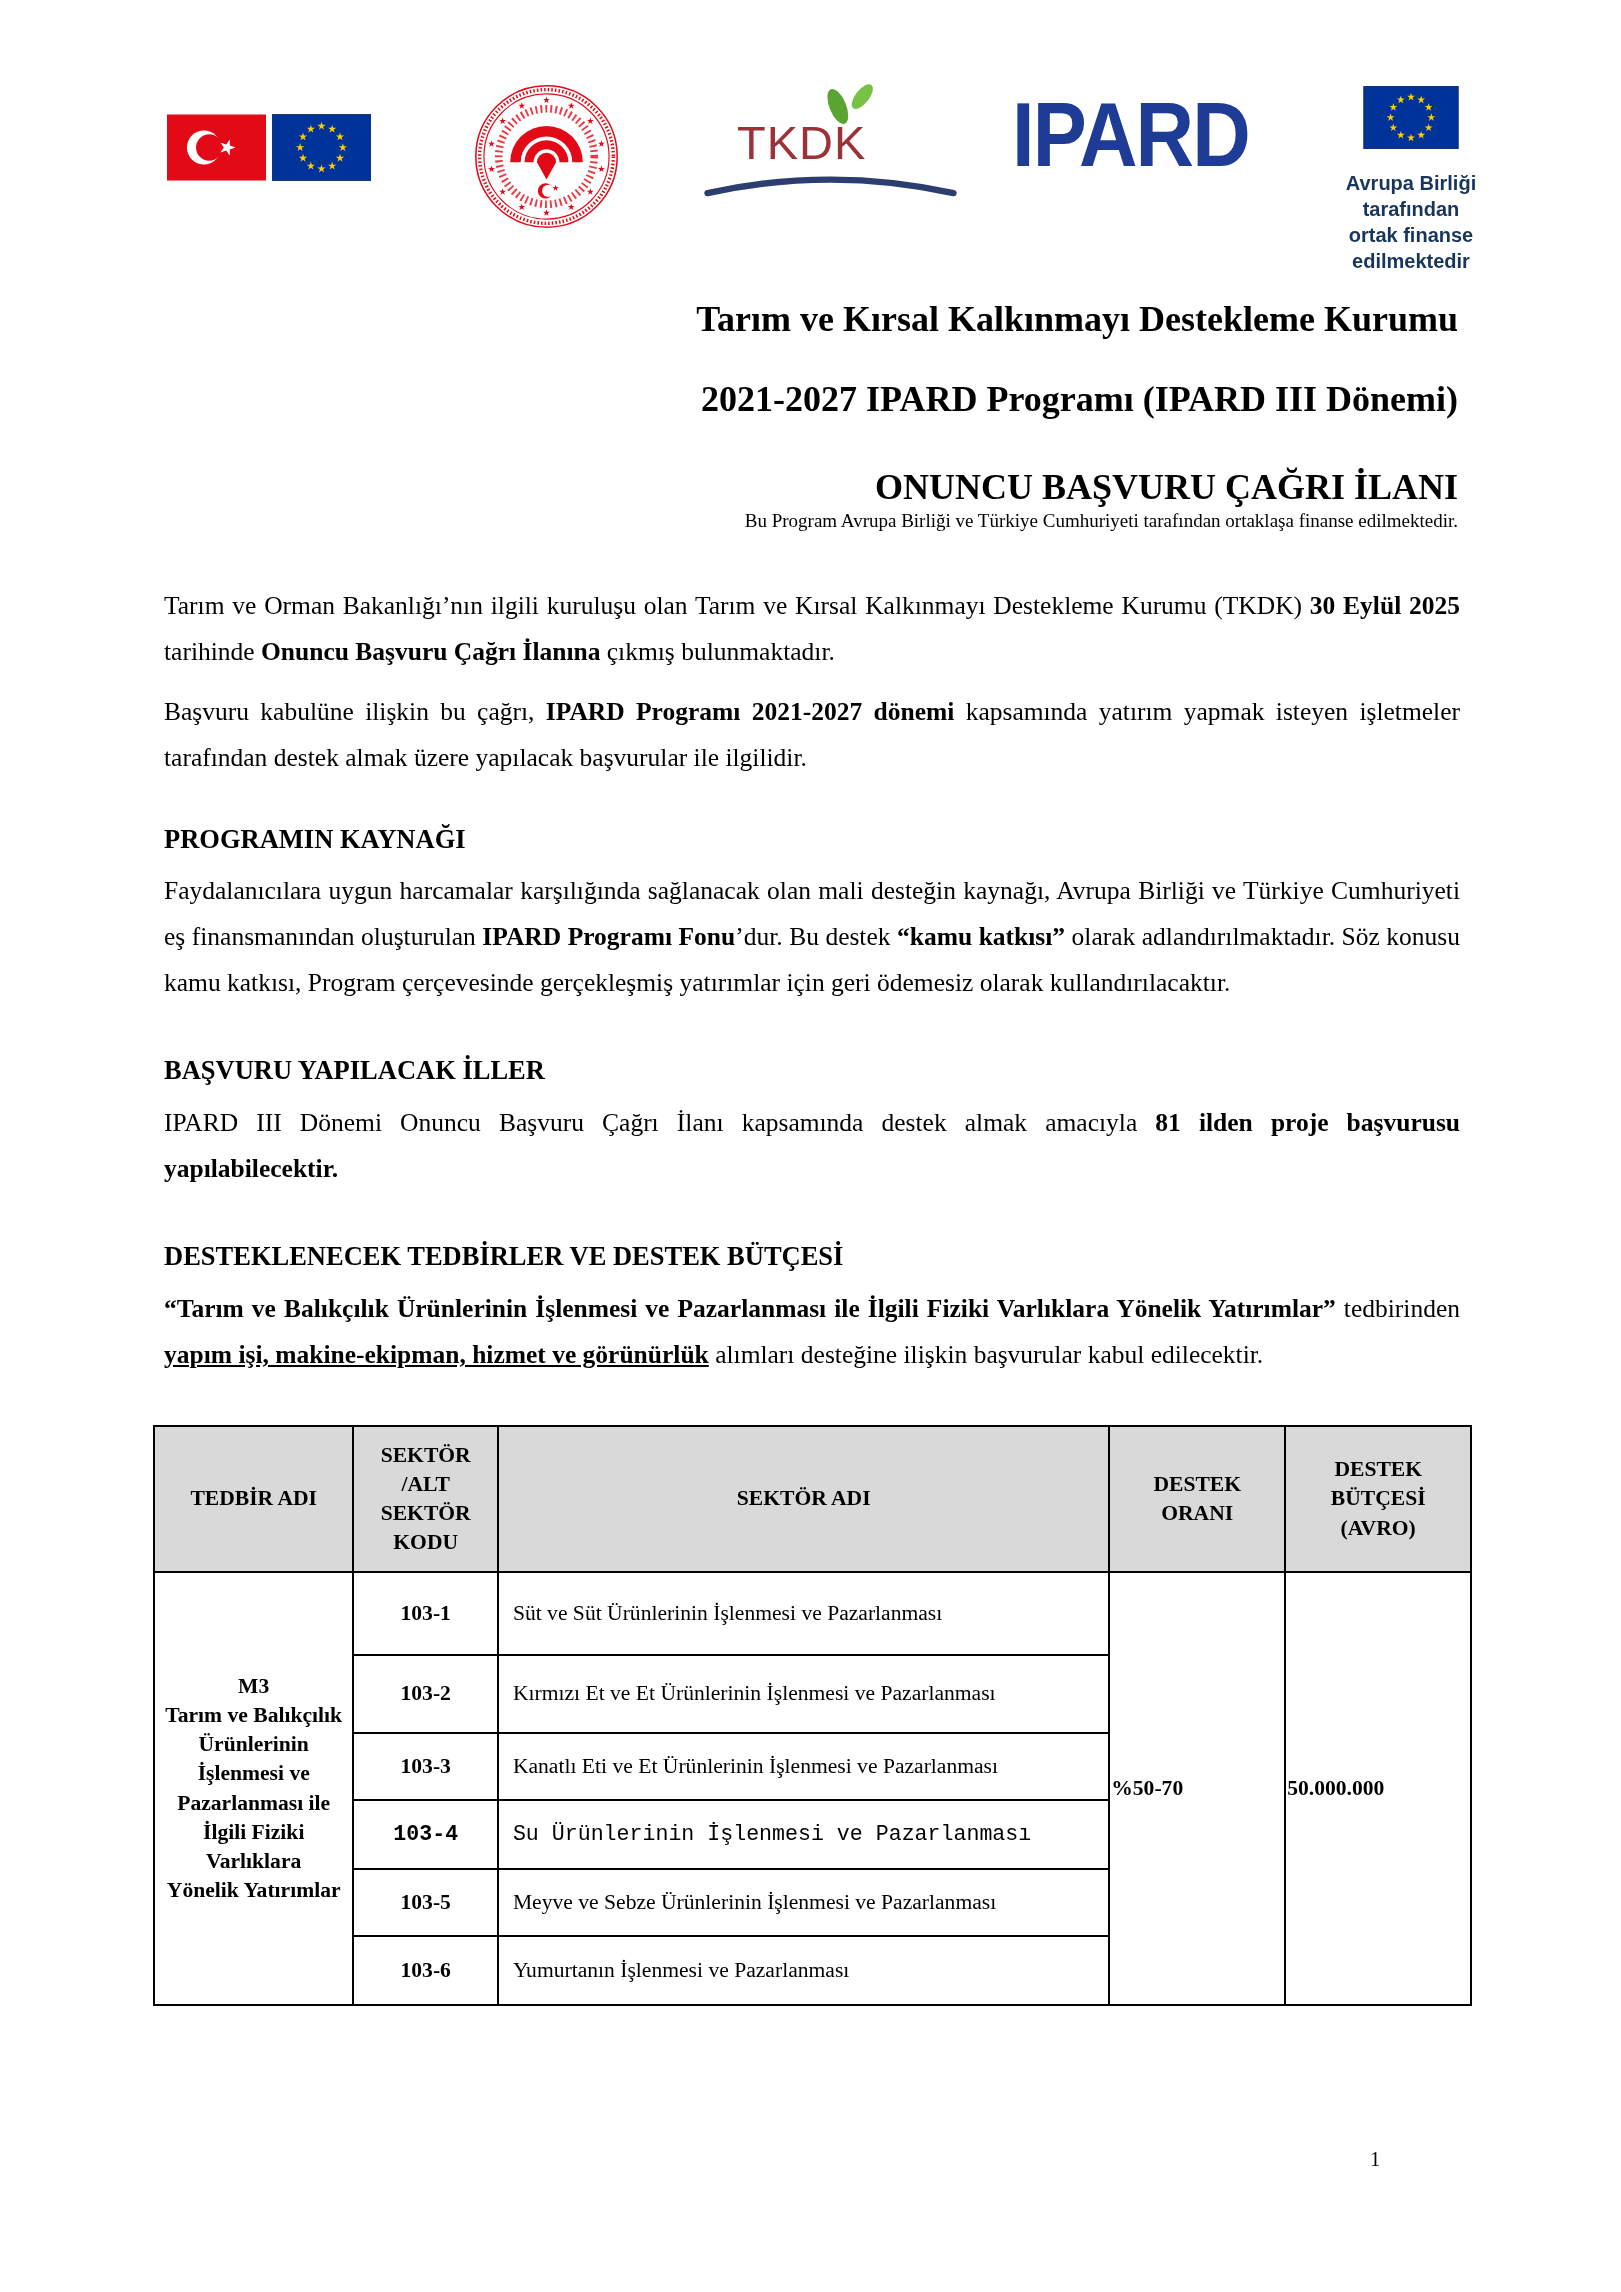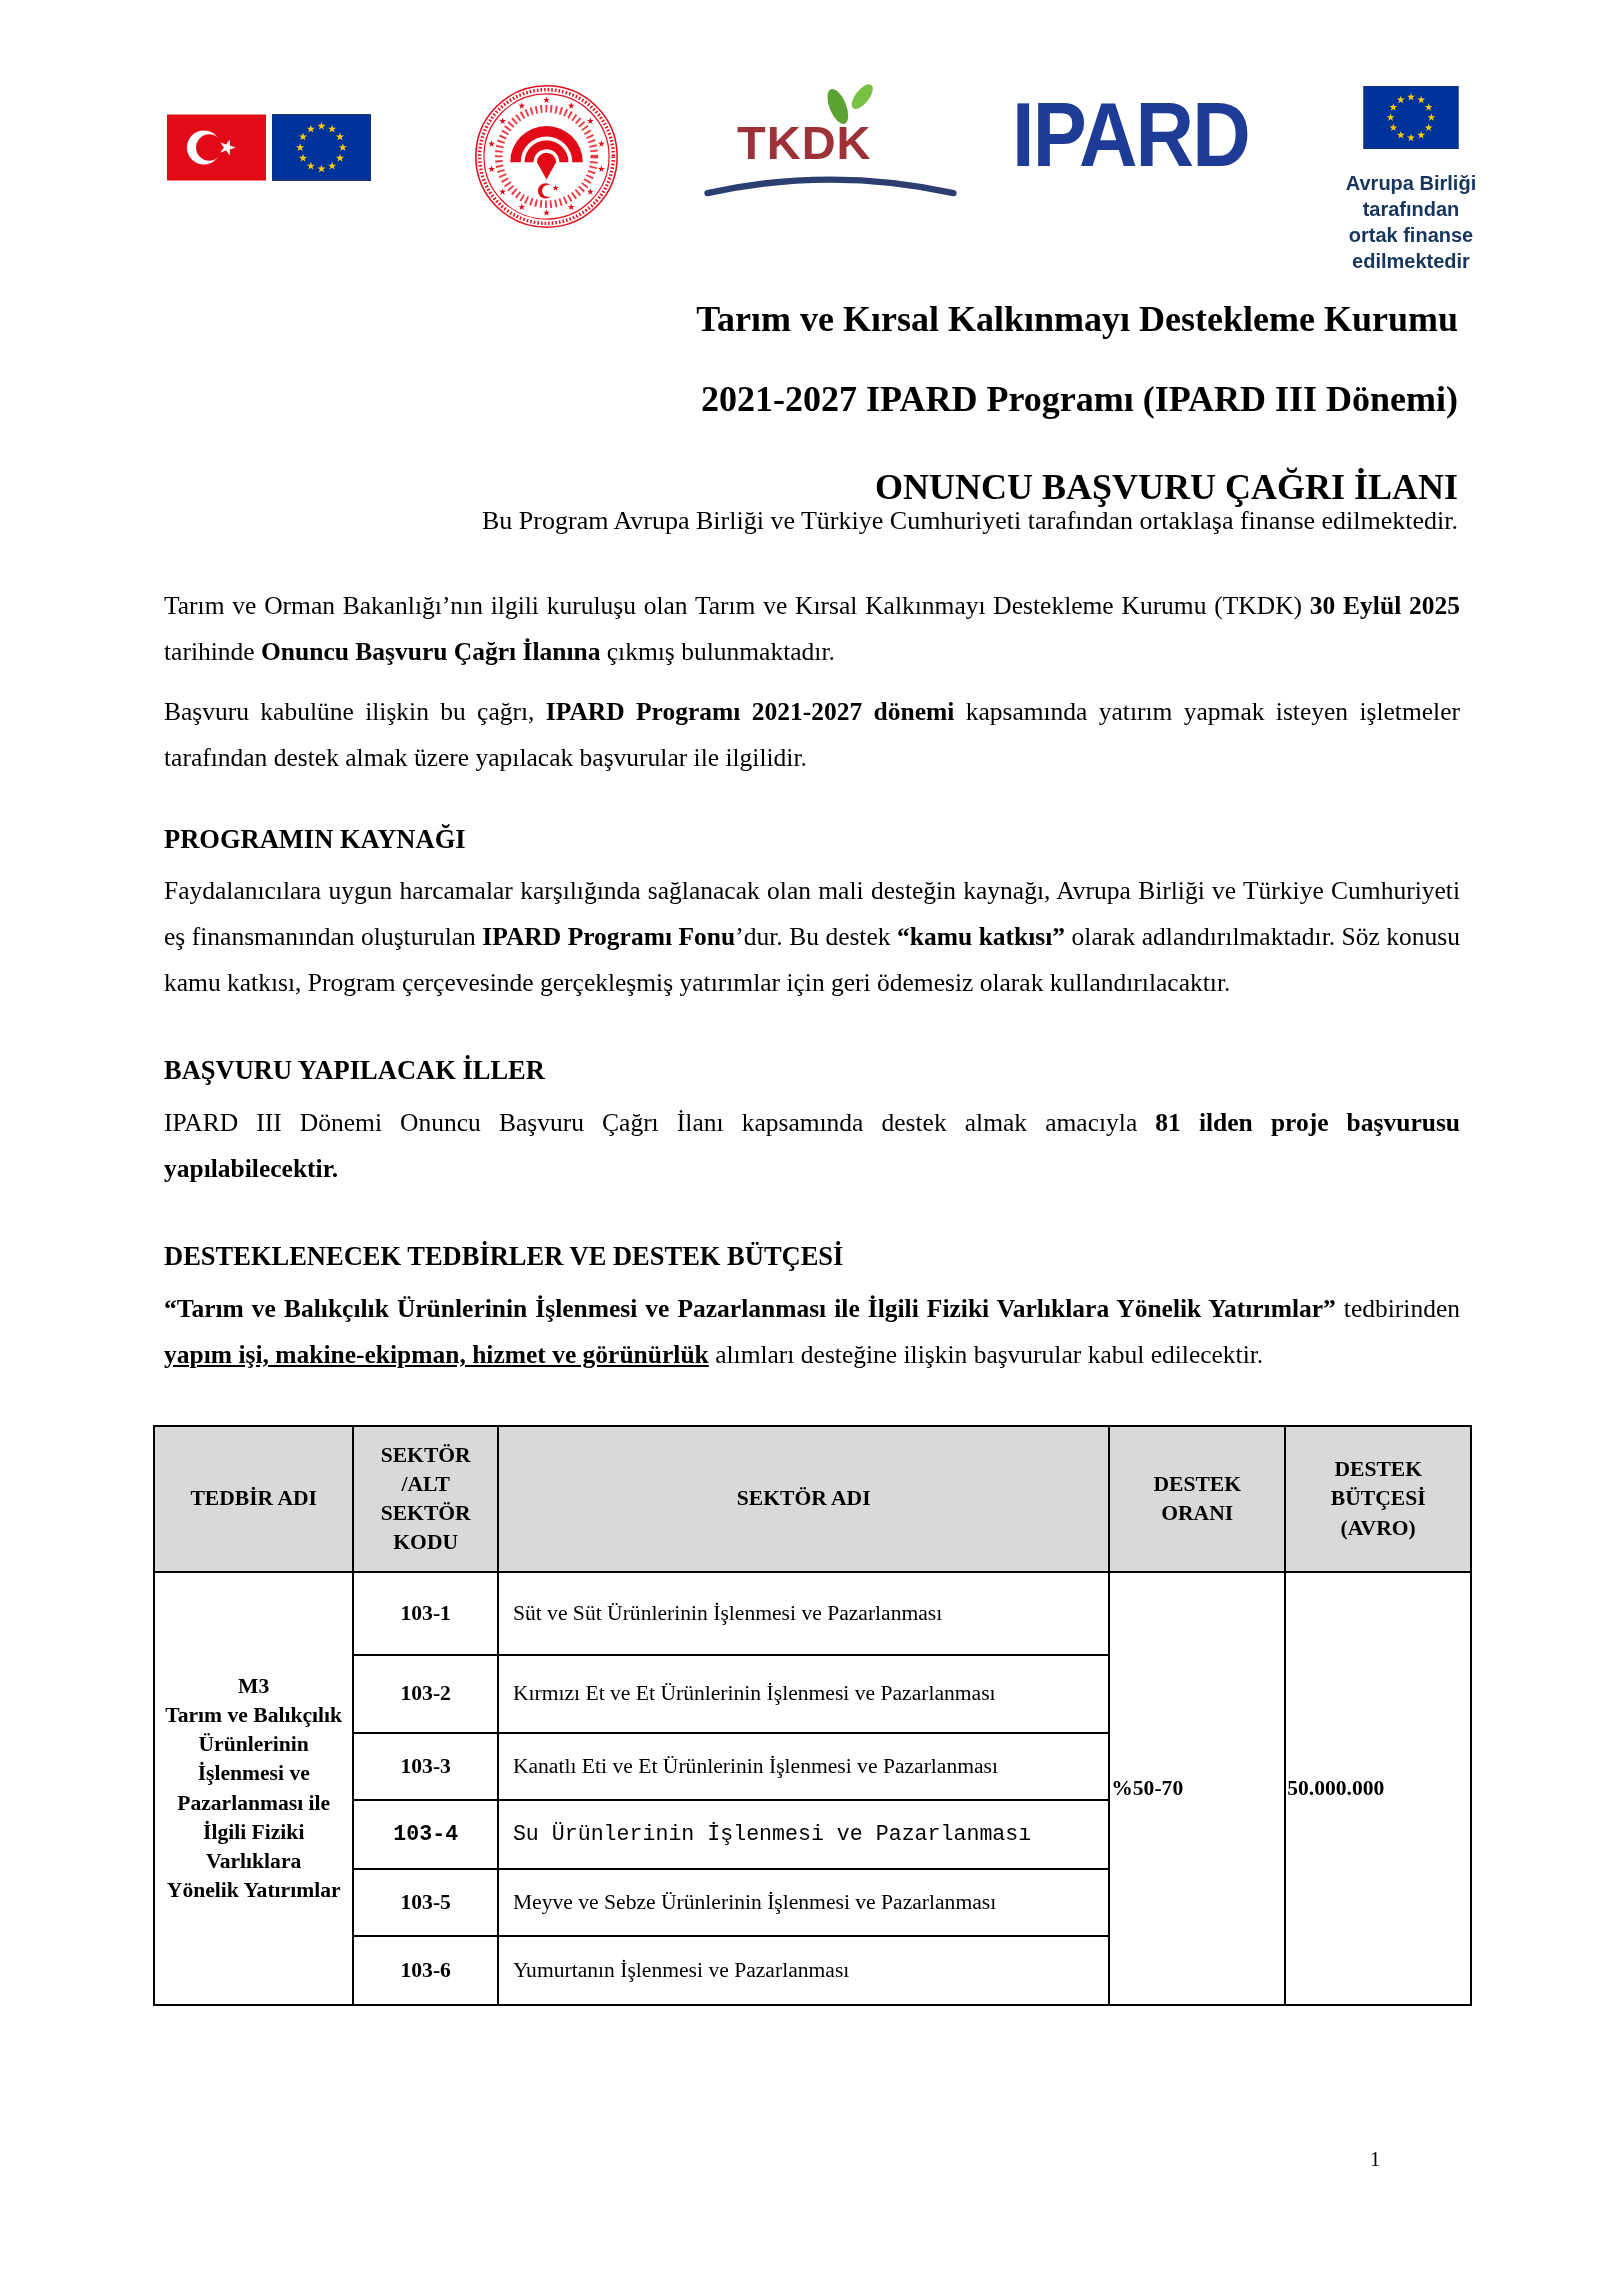--- a/index.html
+++ b/index.html
@@ -8,39 +8,39 @@
     font-family:"Liberation Serif", serif;color:#000;
   }
   
   .logo-band{position:absolute;left:0;top:0;width:1621px;height:245px;}
   .flags-pair{position:absolute;left:167px;top:114px;display:flex;gap:5.9px;}
   .ministry-seal{position:absolute;left:472px;top:82px;}
   .tkdk-logo{position:absolute;left:702px;top:80px;width:257px;height:118px;}
   .tkdk-leaves{position:absolute;left:116px;top:0;}
   .tkdk-text{
     position:absolute;left:35px;top:39px;font-family:"Liberation Sans",sans-serif;
-    font-weight:bold;font-size:47px;line-height:1;color:#9c3137;letter-spacing:1px;
+    font-weight:normal;font-size:47px;line-height:1;color:#9c3137;letter-spacing:1px;
   }
   .tkdk-arc{position:absolute;left:0;top:86px;}
   .ipard-logo{
     position:absolute;left:1012px;top:90px;font-family:"Liberation Sans",sans-serif;
     font-weight:bold;font-size:90px;line-height:1;color:#1e3c96;
     transform:scaleX(.9);transform-origin:left top;letter-spacing:-2px;
   }
   .eu-cofinance{position:absolute;left:1313px;top:86px;width:196px;text-align:center;}
   .eu-cofinance .caption{
     margin-top:17px;font-family:"Liberation Sans",sans-serif;font-weight:bold;
     font-size:20px;line-height:1.3;color:#17365d;white-space:pre-line;
   }
   
   .titles{position:absolute;left:164px;top:300px;width:1294px;text-align:right;}
   .title-line{font-weight:bold;font-size:36px;line-height:39px;}
   .title-line2{margin-top:41px;}
   .title-line3{margin-top:49px;}
-  .subtitle{margin-top:2px;font-size:26px;line-height:23.5px;}
+  .subtitle{margin-top:2px;font-size:19px;line-height:23.5px;}
   
   .doc-body{position:absolute;left:164px;top:583px;width:1296px;}
   .para{margin:0;font-size:25.5px;line-height:46px;text-align:justify;}
   .para + .para{margin-top:13.7px;}
   .sec-heading{margin:45px 0 9.8px 0;font-size:26.5px;line-height:39px;font-weight:bold;}
   .sec-heading.first{margin-top:39px;}
   .u{text-decoration:underline;}
   
   table.support{
     border-collapse:collapse;margin-top:47px;margin-left:-10.8px;width:1317px;

